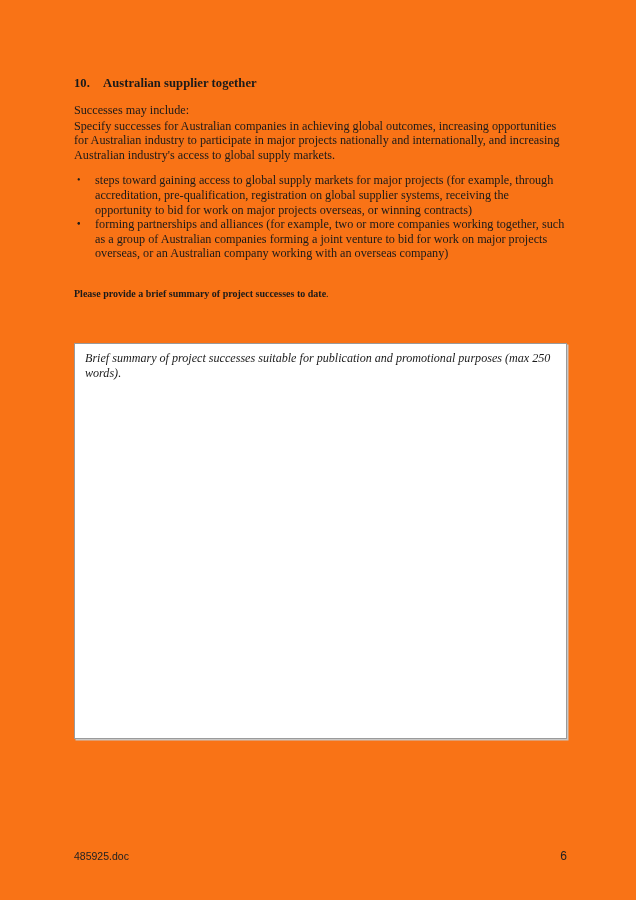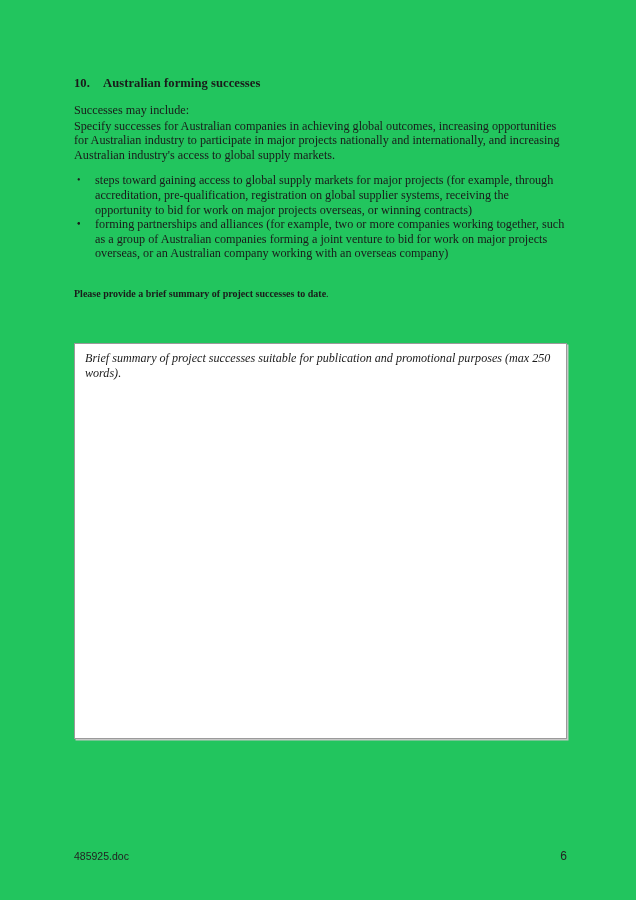--- a/index.html
+++ b/index.html
@@ -15,21 +15,21 @@
     font-family: "Liberation Serif", serif;
     color: #1a1a1a;
     -webkit-font-smoothing: antialiased;
   }
 
   .page {
     position: absolute;
     left: 0; top: 0;
     width: 636px;
     height: 900px;
-    background: #22c55e;
+    background: #f97316;
   }
 
   
   .content {
     position: absolute;
     left: 74px;
     top: 76px;
     width: 493px;
   }
 
@@ -145,21 +145,21 @@
 </style>
 </head>
 <body>
 
 <div class="page">
 
   <div class="content">
 
     <div class="heading">
       <span class="heading-number">10.</span>
-      <span class="heading-text">Australian forming successes</span>
+      <span class="heading-text">Australian supplier together</span>
     </div>
 
     <p class="para lead-in">Successes may include:</p>
 
     <p class="para intro-para">Specify successes for Australian companies in achieving global outcomes, increasing opportunities for Australian industry to participate in major projects nationally and internationally, and increasing Australian industry's access to global supply markets.</p>
 
     <ul class="bullet-list">
       <li class="bullet-item">
         <span class="bullet-marker">•</span>
         <span>steps toward gaining access to global supply markets for major projects (for example, through accreditation, pre-qualification, registration on global supplier systems, receiving the opportunity to bid for work on major projects overseas, or winning contracts)</span>

